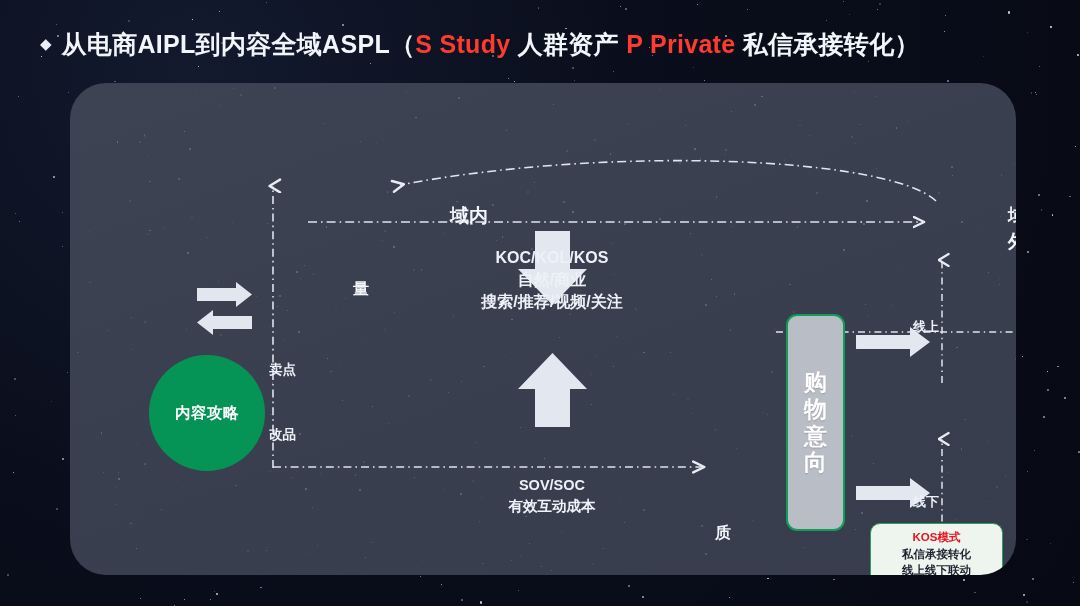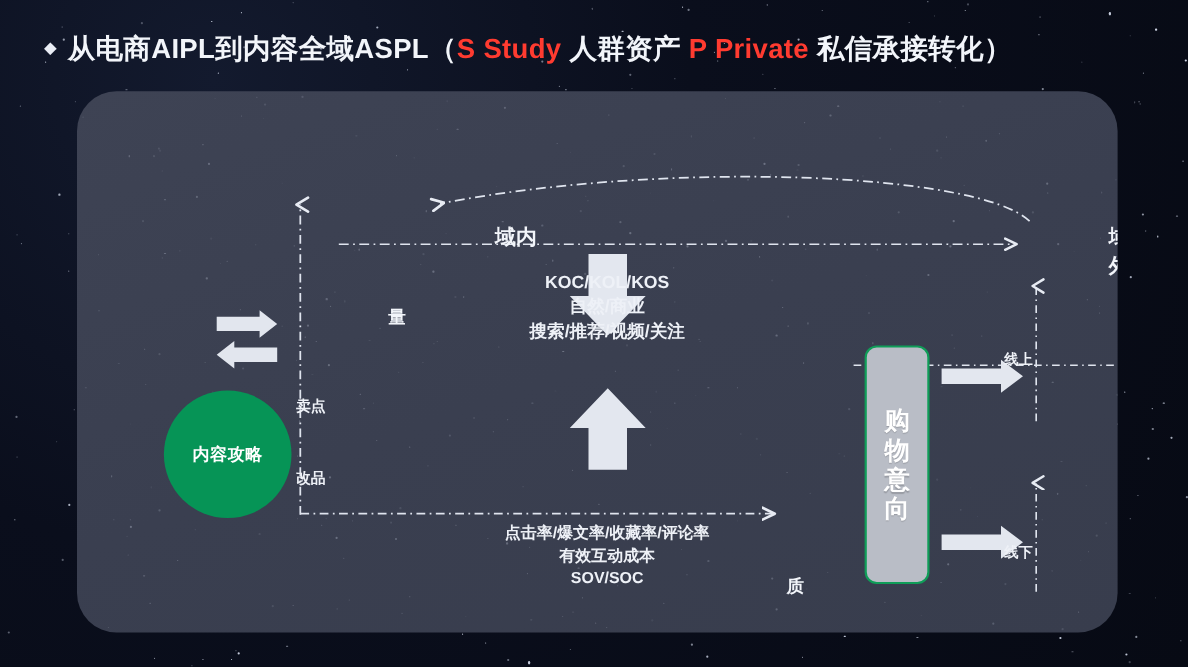--- a/index.html
+++ b/index.html
@@ -907,30 +907,34 @@
     <div class="abs" id="mod-label">改品</div>
 
     <div class="abs" id="koc-block">
         <div>KOC/KOL/KOS</div>
         <div>自然/商业</div>
         <div>搜索/推荐/视频/关注</div>
       </div>
 
 
     <div class="abs" id="metrics-block">
-        <div>点击率/爆文率/收藏率/评论率</div>
+        <div>SOV/SOC</div>
         <div>有效互动成本</div>
-        <div>SOV/SOC</div>
       </div>
 
     <div class="abs" id="intent-box">
         <span>购</span>
         <span>物</span>
         <span>意</span>
         <span>向</span>
       </div>
 
+    <div class="abs card" id="card-bot">
+        <div class="r">KOS模式</div>
+        <div class="d">私信承接转化</div>
+        <div class="d">线上线下联动</div>
+      </div>
 
     <div class="abs" id="online-label">线上</div>
     <div class="abs" id="offline-label">线下</div>
 
   </div>
 </div>
 
 </body></html>

